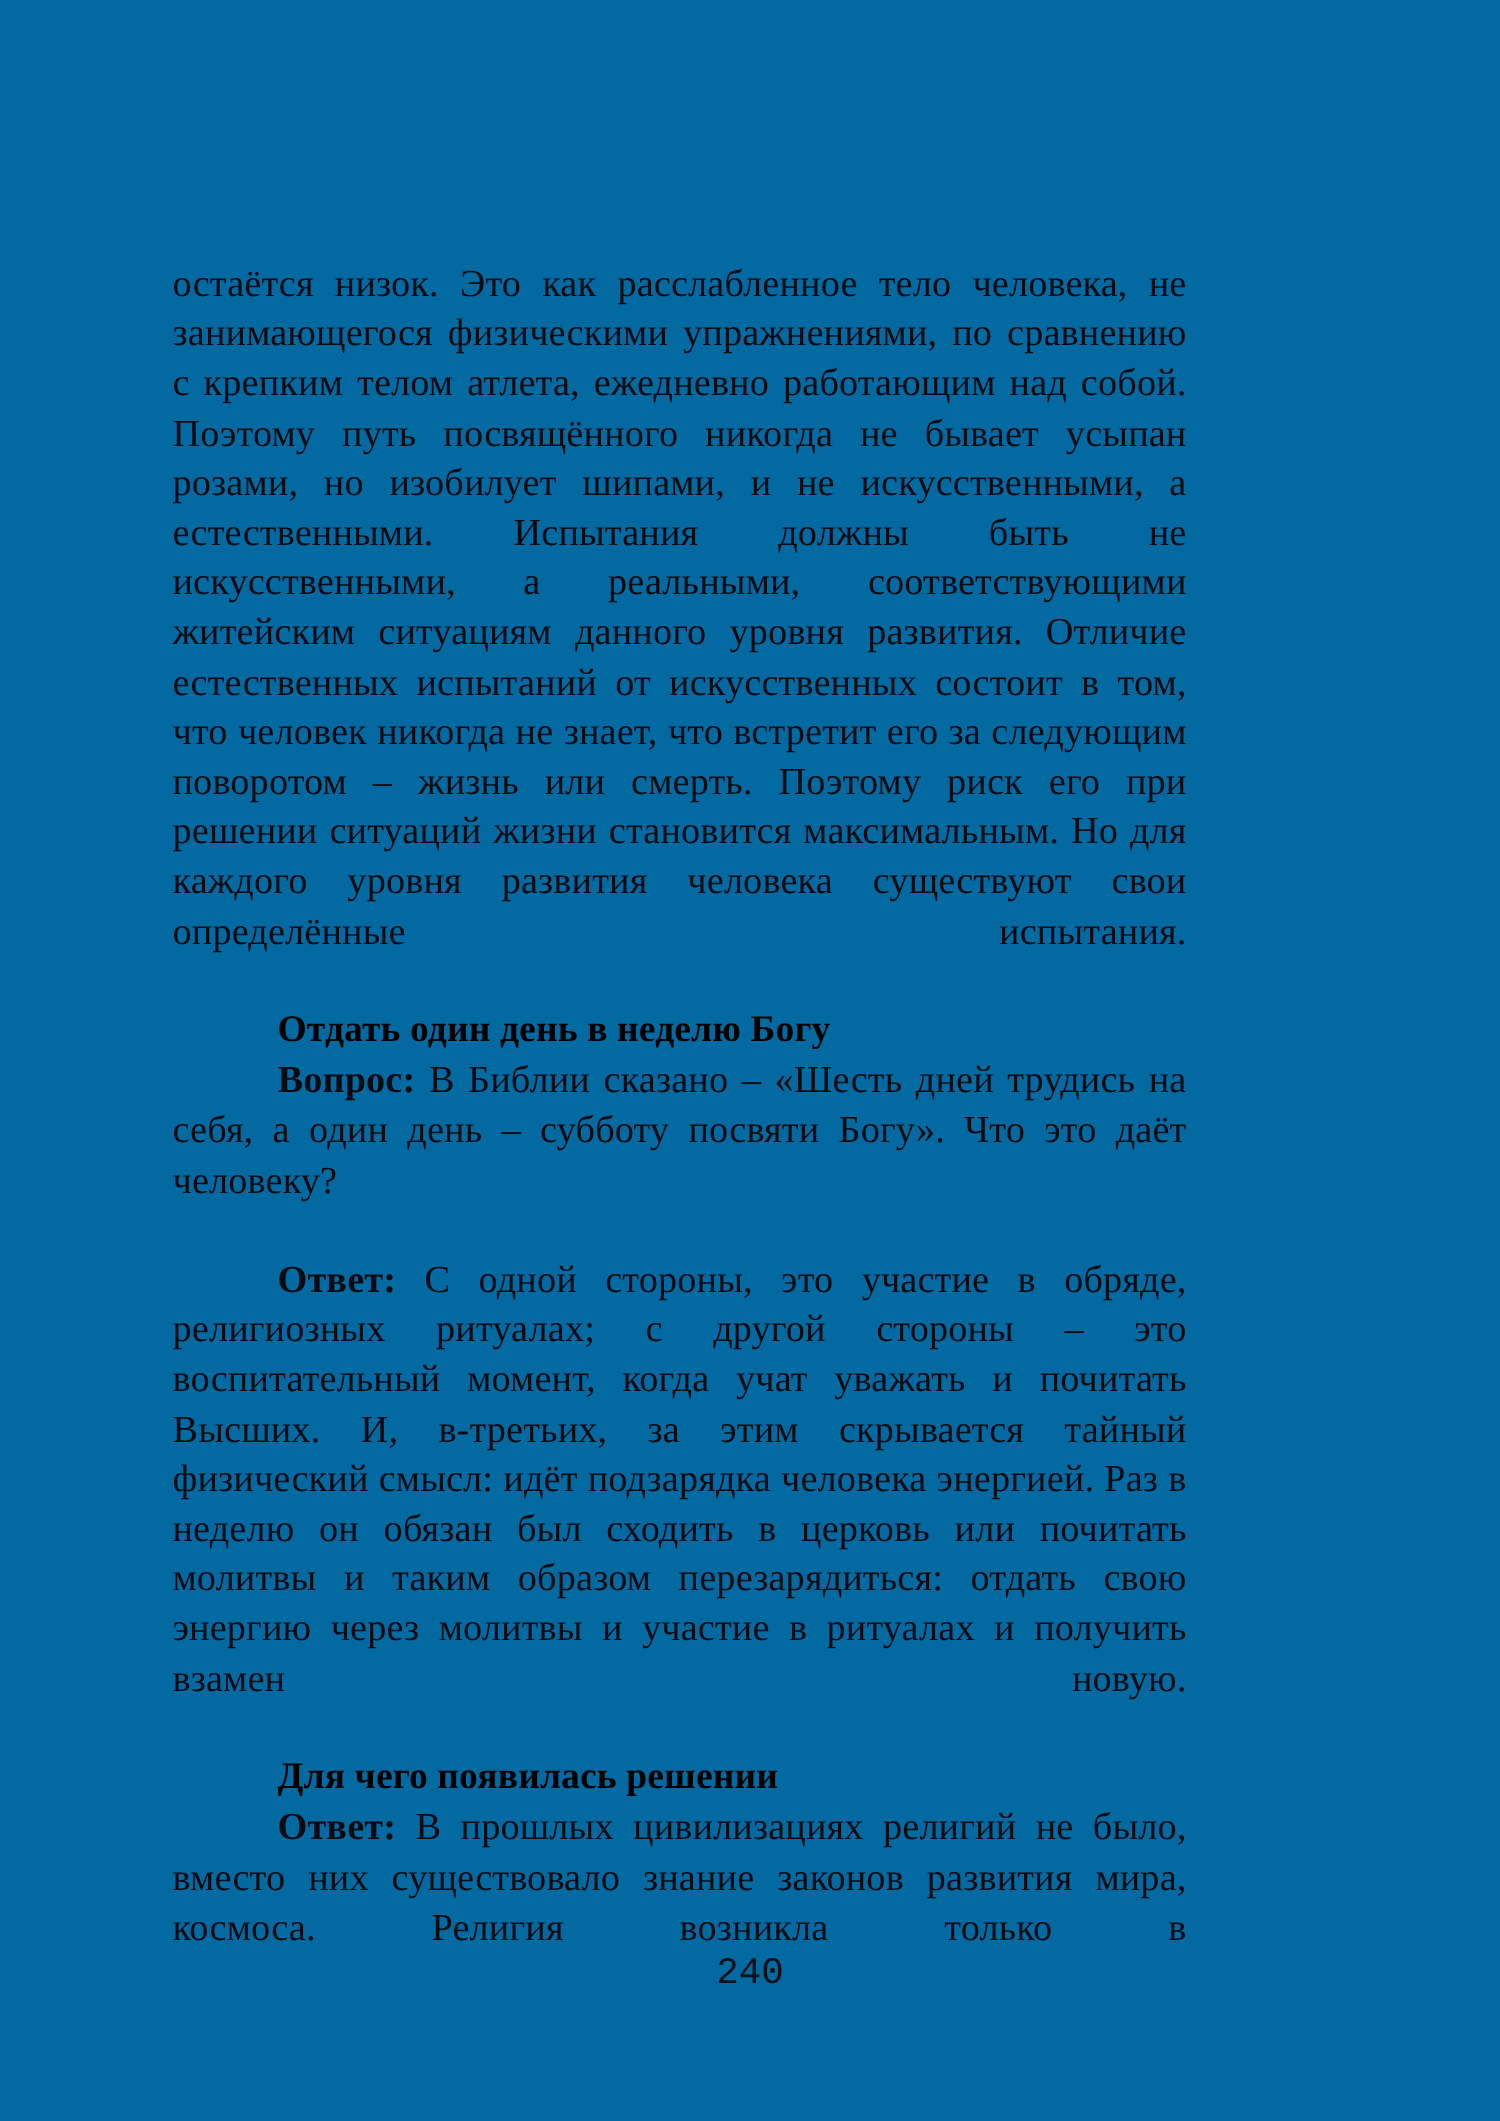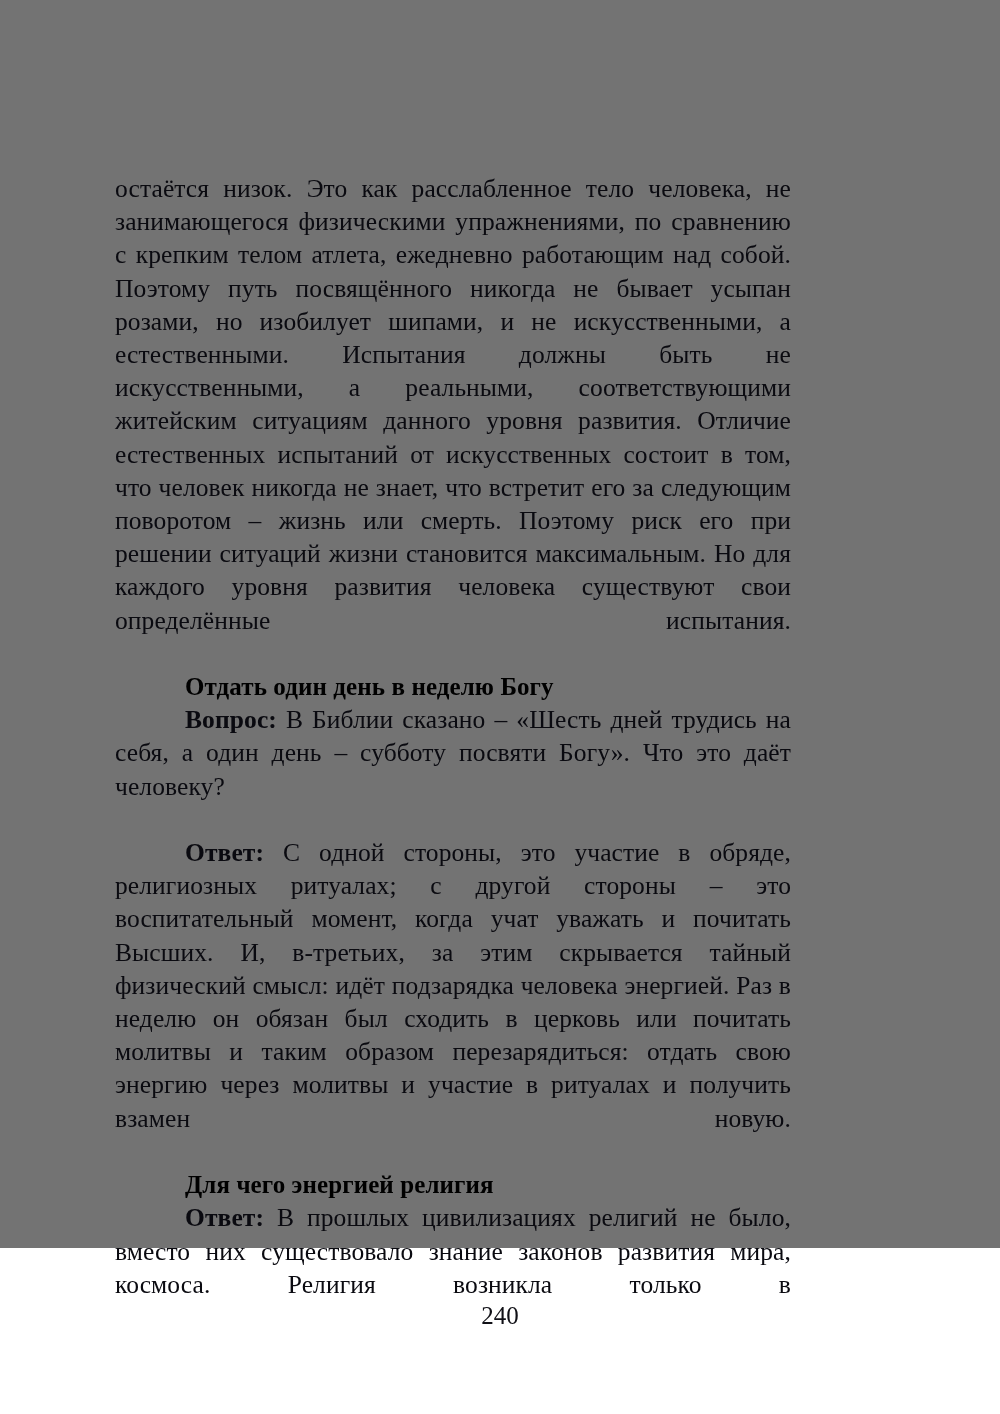--- a/index.html
+++ b/index.html
@@ -16,22 +16,22 @@
     font-family: "Liberation Serif", "DejaVu Serif", serif;
     color: #000000;
     -webkit-font-smoothing: antialiased;
   }
 
   .page {
     position: absolute;
     left: 0;
     top: 0;
     width: 1000px;
-    height: 1248px;
-    background: #737373;
+    height: 1414px;
+    background: #0369a1;
   }
 
   .text-column {
     position: absolute;
     left: 115px;
     top: 172px;
     width: 676px;
   }
 
   p.para {
@@ -76,39 +76,39 @@
 
   .page-number {
     position: absolute;
     left: 0;
     top: 1300px;
     width: 1000px;
     text-align: center;
     font-size: 25px;
     line-height: 32px;
     color: #101016;
-    font-family: Liberation Serif, serif;
+    font-family: Liberation Mono, monospace;
   }
 </style>
 </head>
 <body>
 
 <div class="page">
 
   <div class="text-column">
 
     <p class="para">остаётся низок. Это как расслабленное тело человека, не занимающегося физическими упражнениями, по сравнению с крепким телом атлета, ежедневно работающим над собой. Поэтому путь посвящённого никогда не бывает усыпан розами, но изобилует шипами, и не искусственными, а естественными. Испытания должны быть не искусственными, а реальными, соответствующими житейским ситуациям данного уровня развития. Отличие естественных испытаний от искусственных состоит в том, что человек никогда не знает, что встретит его за следующим поворотом – жизнь или смерть. Поэтому риск его при решении ситуаций жизни становится максимальным. Но для каждого уровня развития человека существуют свои определённые испытания.</p>
 
     <h2 class="subhead">Отдать один день в неделю Богу</h2>
 
     <p class="para indent"><span class="lead">Вопрос:</span><span> В Библии сказано – «Шесть дней трудись на себя, а один день – субботу посвяти Богу». Что это даёт человеку?</span></p>
 
     <p class="para indent"><span class="lead">Ответ:</span><span> С одной стороны, это участие в обряде, религиозных ритуалах; с другой стороны – это воспитательный момент, когда учат уважать и почитать Высших. И, в-третьих, за этим скрывается тайный физический смысл: идёт подзарядка человека энергией. Раз в неделю он обязан был сходить в церковь или почитать молитвы и таким образом перезарядиться: отдать свою энергию через молитвы и участие в ритуалах и получить взамен новую.</span></p>
 
-    <h2 class="subhead">Для чего энергией религия</h2>
+    <h2 class="subhead">Для чего появилась решении</h2>
 
 
     <p class="para indent"><span class="lead">Ответ:</span><span> В прошлых цивилизациях религий не было, вместо них существовало знание законов развития мира, космоса. Религия возникла только в</span></p>
 
   </div>
 
   <div class="page-number">240</div>
 
 </div>
 

